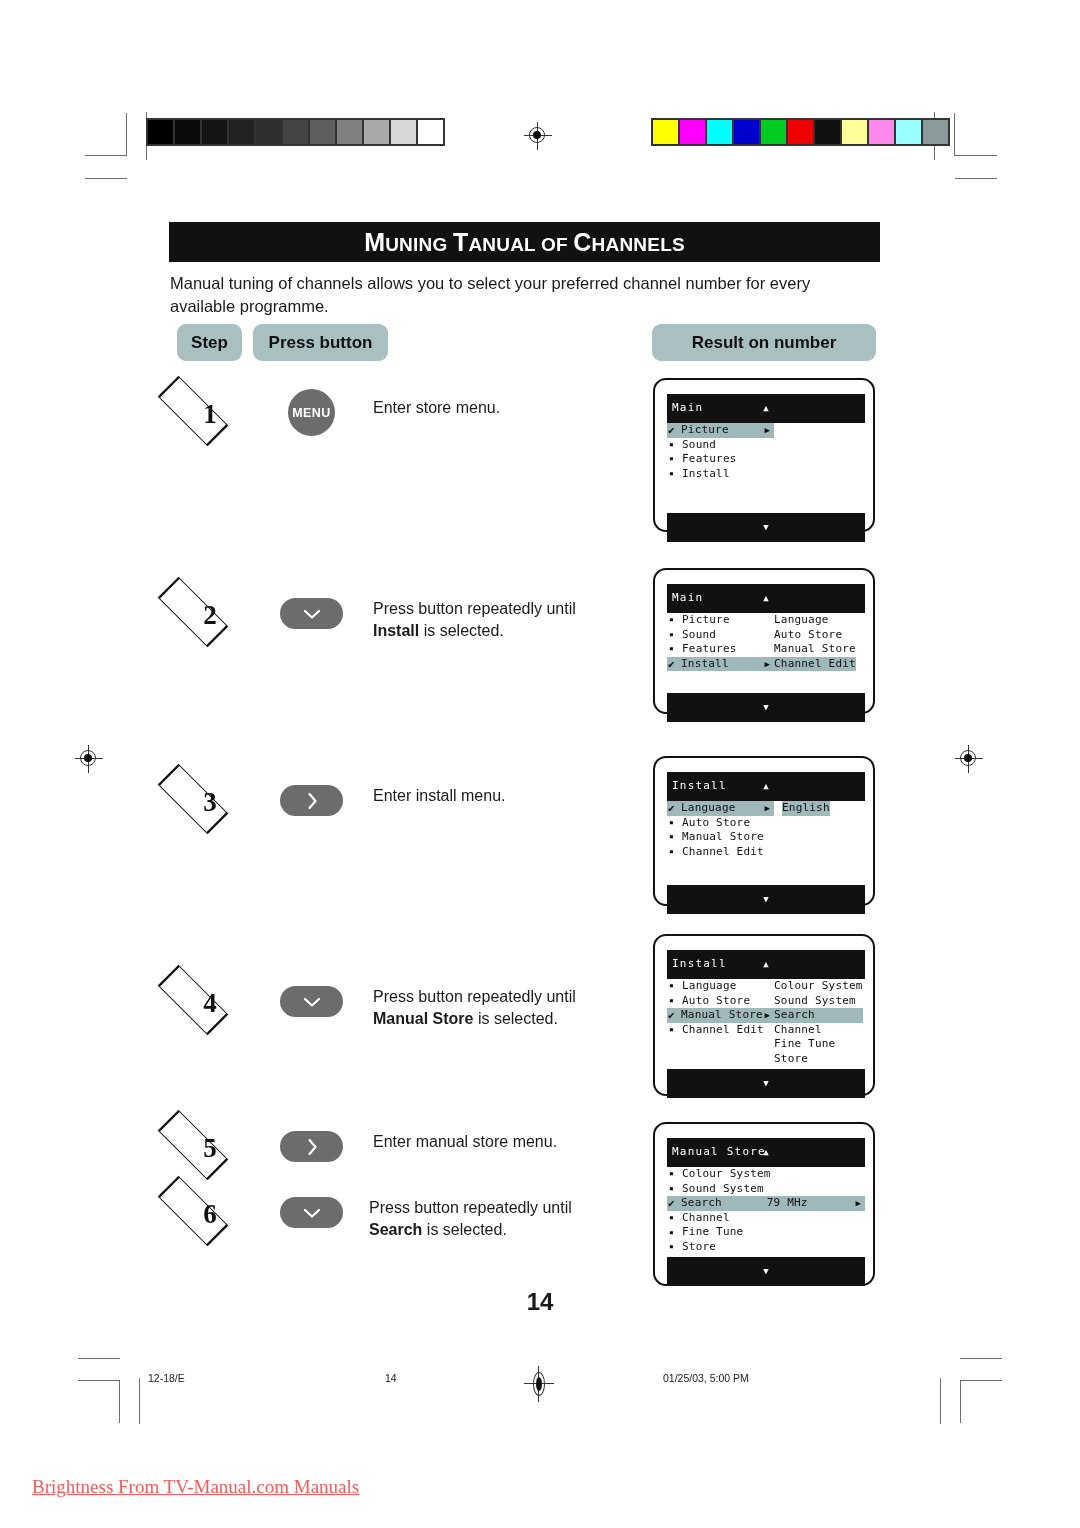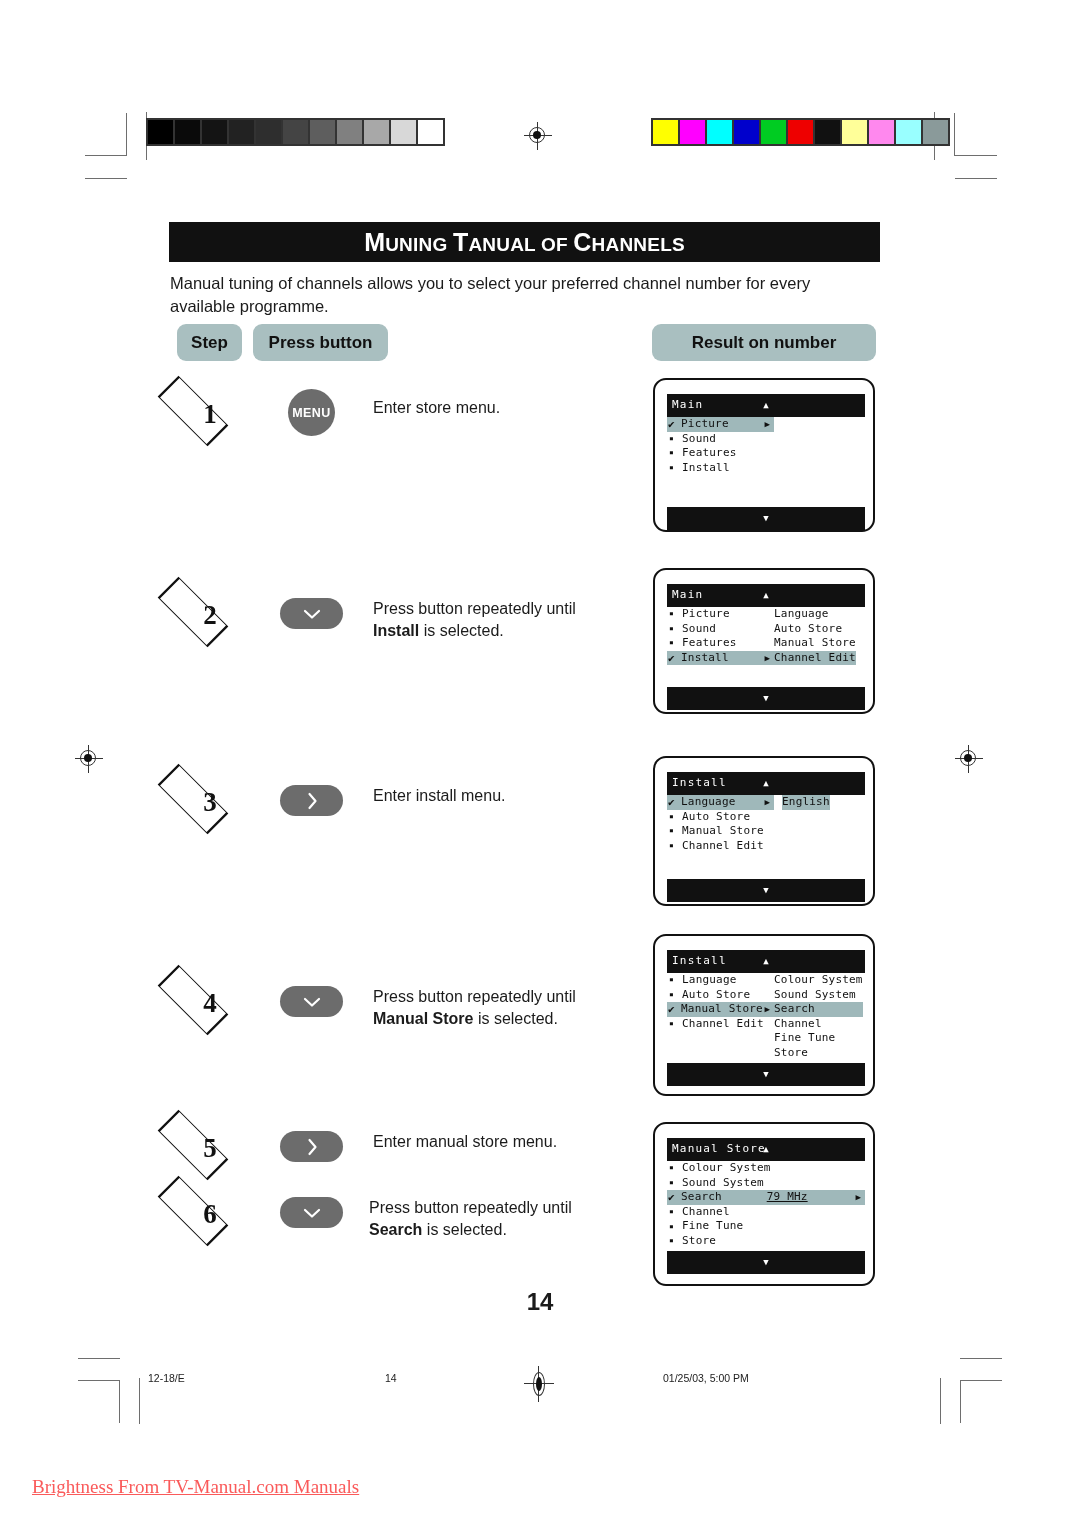--- a/index.html
+++ b/index.html
@@ -97,21 +97,21 @@
   .tv{
     position:absolute;border:2.2px solid #111;border-radius:13px;background:#fff;
     box-sizing:border-box;
   }
   .tv-inner{position:absolute;left:12px;top:14px;right:12px;}
   .osd{
     font-family:"DejaVu Sans Mono","Liberation Mono",monospace;
     font-size:11px;line-height:14.6px;color:#111;letter-spacing:.2px;
   }
   .osd .bar{
-    background:#111;color:#fff;height:23px;display:flex;align-items:center;
+    background:#111;color:#fff;height:29px;display:flex;align-items:center;
     padding:0 5px;box-sizing:border-box;position:relative;
   }
   .osd .bar .lbl{font-size:11px;letter-spacing:1.2px;}
   .osd .bar .arrow{position:absolute;left:50%;transform:translateX(-50%);font-size:9px;line-height:1;}
   .osd .bar.bottom{justify-content:center;}
   .osd .bar.bottom .arrow{position:static;transform:none;}
 
   .rows{position:relative;}
   .row{display:flex;height:14.6px;align-items:center;position:relative;}
   .row .bullet{width:13px;text-align:left;font-size:8px;line-height:1;padding-left:2px;color:#111;}
@@ -456,21 +456,21 @@
               <span class="bullet">▪</span>
               <span class="name">Colour System</span>
             </div>
             <div class="row">
               <span class="bullet">▪</span>
               <span class="name">Sound System</span>
             </div>
             <div class="row hl">
               <span class="check">✔</span>
               <span class="name">Search</span>
-              <span style="margin-left: auto; padding-right: 3px; white-space: pre; text-decoration: underline;">79 MHz</span>
+              <span style="margin-left: auto; padding-right: 3px; white-space: pre;">79 MHz</span>
               <span class="tri">▶</span>
             </div>
             <div class="row">
               <span class="bullet">▪</span>
               <span class="name">Channel</span>
             </div>
             <div class="row">
               <span class="bullet">▪</span>
               <span class="name">Fine Tune</span>
             </div>

